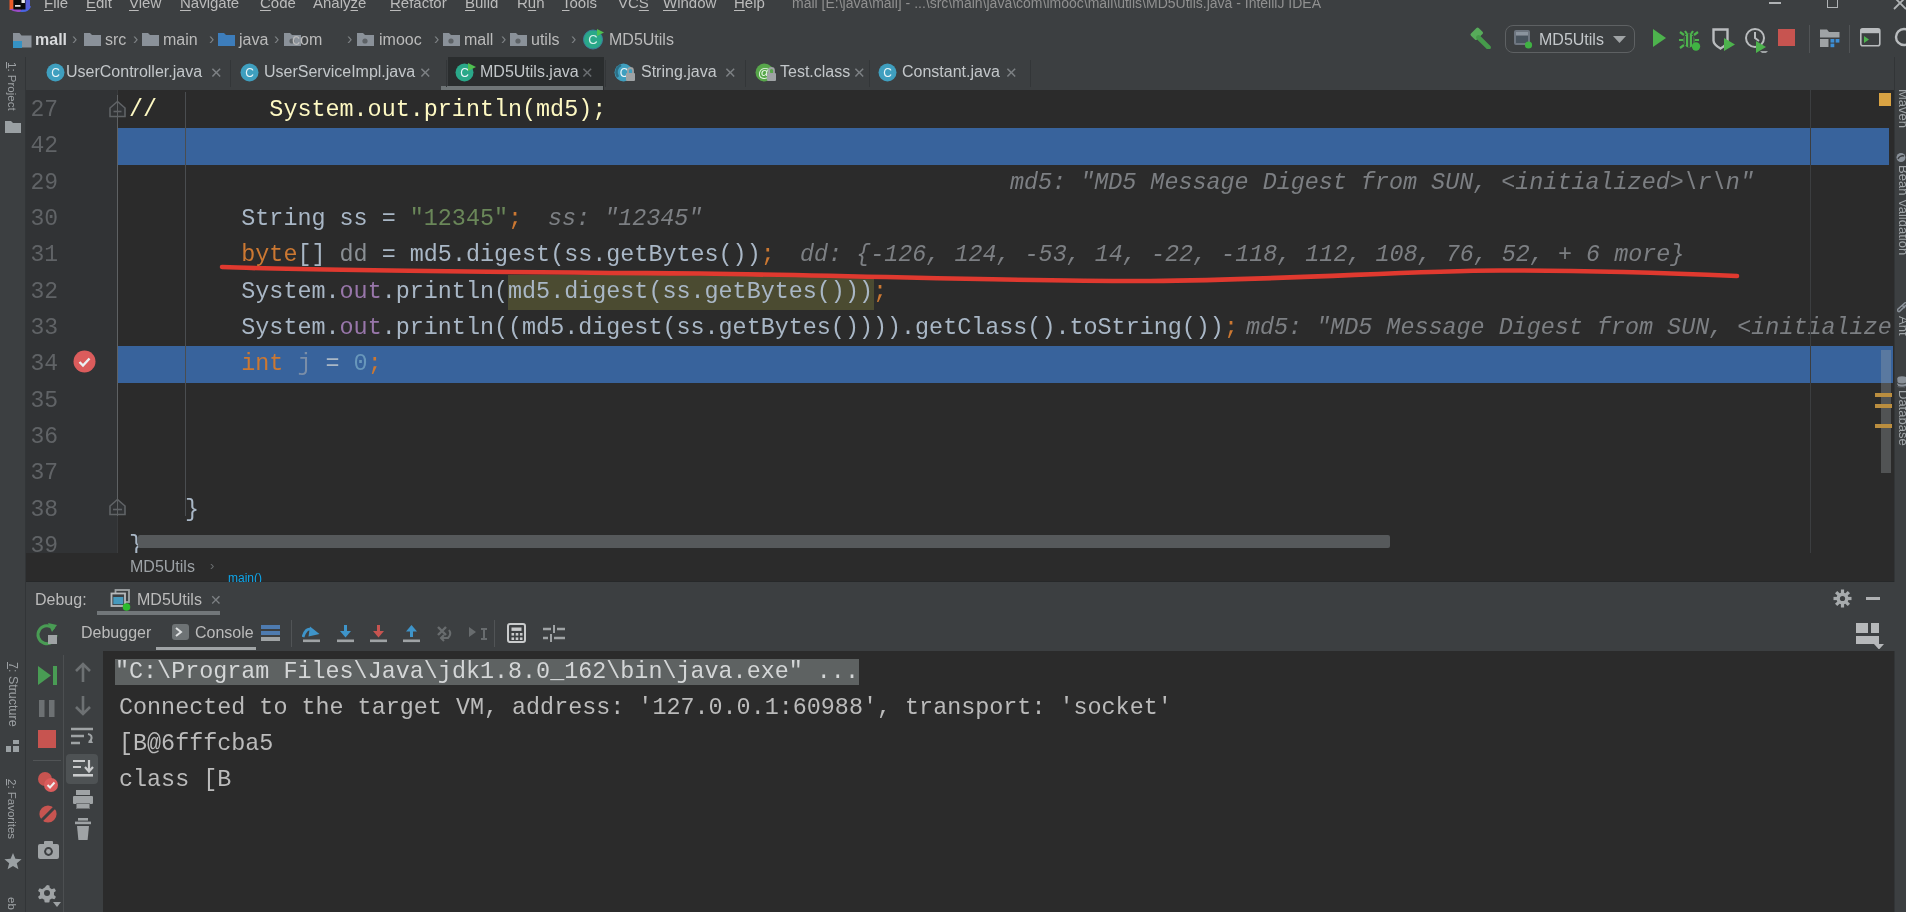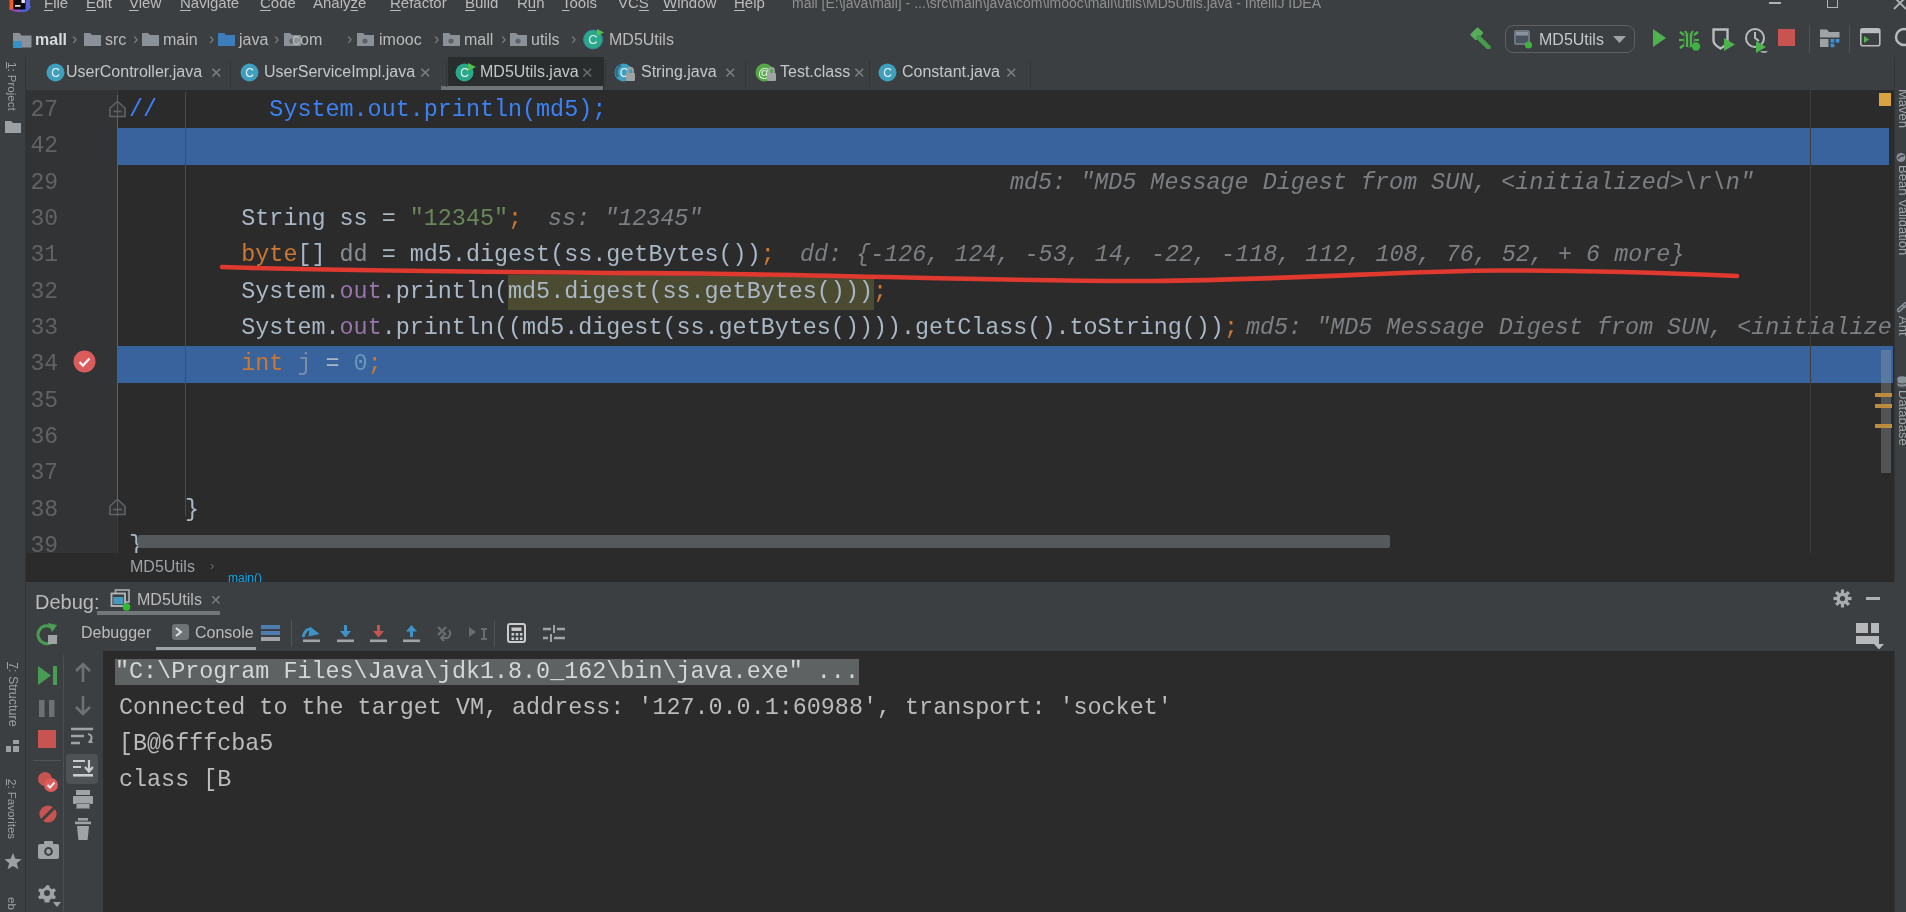--- a/index.html
+++ b/index.html
@@ -19,21 +19,21 @@
   .tabx { position:absolute; top:64px; font-size:15px; color:#7d8184; }
   
   #lstripe { left:0; top:57px; width:26px; height:855px; background:#3c3f41; border-right:1px solid #323537; }
   .vlabel { position:absolute; writing-mode:vertical-rl; text-orientation:sideways; font-size:11.5px; color:#9da1a4; white-space:nowrap; }
   
   #gutter { left:26px; top:90px; width:92px; height:463px; background:#313335; border-right:1px solid #3a3c3e; }
   #editor { left:118px; top:90px; width:1756px; height:463px; background:#2b2b2b; }
   .lnum { position:absolute; left:26px; width:32px; text-align:right; font-family:"Liberation Mono",monospace; font-size:23px; color:#606366; }
   .cline { position:absolute; left:0; width:1906px; height:37px; line-height:36.33px; font-family:"Liberation Mono",monospace; font-size:23.4px; color:#a9b7c6; white-space:pre; }
   .sel { background:#38639c; }
-  .cmt { color:#3b82f6; }
+  .cmt { color:#fef9c3; }
   .kw { color:#cc7832; }
   .str { color:#6a8759; }
   .num { color:#6897bb; }
   .fld { color:#9876aa; }
   .semi { color:#cc7832; }
   .hint { color:#7c7f83; font-style:italic; position:absolute; }
   .itl { font-style:italic; }
   
   #rstripe { left:1894px; top:57px; width:12px; height:855px; background:#3c3f41; border-left:1px solid #323537; }
   .rlabel { position:absolute; writing-mode:vertical-rl; text-orientation:sideways; font-size:13px; color:#a0a5a8; white-space:nowrap; left:1896px;}
@@ -348,21 +348,21 @@
 <div id="crumbbar" class="abs"></div>
 <div class="abs" style="left:130px;top:558px;font-size:16px;color:#9da2a6">MD5Utils</div>
 <div class="abs" style="left:210px;top:558px;font-size:13px;color:#6a6d6f">›</div>
 <div class="abs" style="left:228px;top:571px;font-size:12px;color:#0ea5e9">main()</div>
 
 <div id="dbgheader" class="abs"></div>
 <div id="dbgtoolbar" class="abs"></div>
 <div id="dbgleft" class="abs"></div>
 <div id="console" class="abs"></div>
 <div class="abs" style="left:63px;top:655px;width:1px;height:257px;background:#4c4f51"></div>
-<div class="abs" style="left:35px;top:591px;font-size:20px;color:#bbbbbb">Debug:</div>
+<div class="abs" style="left:35px;top:591px;font-size:16px;color:#bbbbbb">Debug:</div>
 <svg class="abs" style="left:110px;top:589px" width="22" height="22">
     <rect x="5.5" y="1" width="13.5" height="12" fill="none" stroke="#9fa3a5" stroke-width="1.8"></rect>
     <rect x="1.5" y="4.5" width="13.5" height="12.5" fill="#3c3f41" stroke="#b7babc" stroke-width="1.8"></rect>
     <rect x="3.3" y="8" width="10" height="7.2" fill="#4699bd"></rect>
     <circle cx="16.5" cy="18" r="3.8" fill="#2ebb2e"></circle>
   </svg>
 <div class="abs" style="left:137px;top:591px;font-size:16px;color:#bbbbbb">MD5Utils</div>
 <div class="abs" style="left:210px;top:592px;font-size:14px;color:#7d8184">✕</div>
 <div class="abs" style="left:97px;top:611px;width:123px;height:3.5px;background:#72777a"></div>
 <svg class="abs" style="left:1833px;top:589px" width="19" height="19" viewBox="0 0 19 19">

